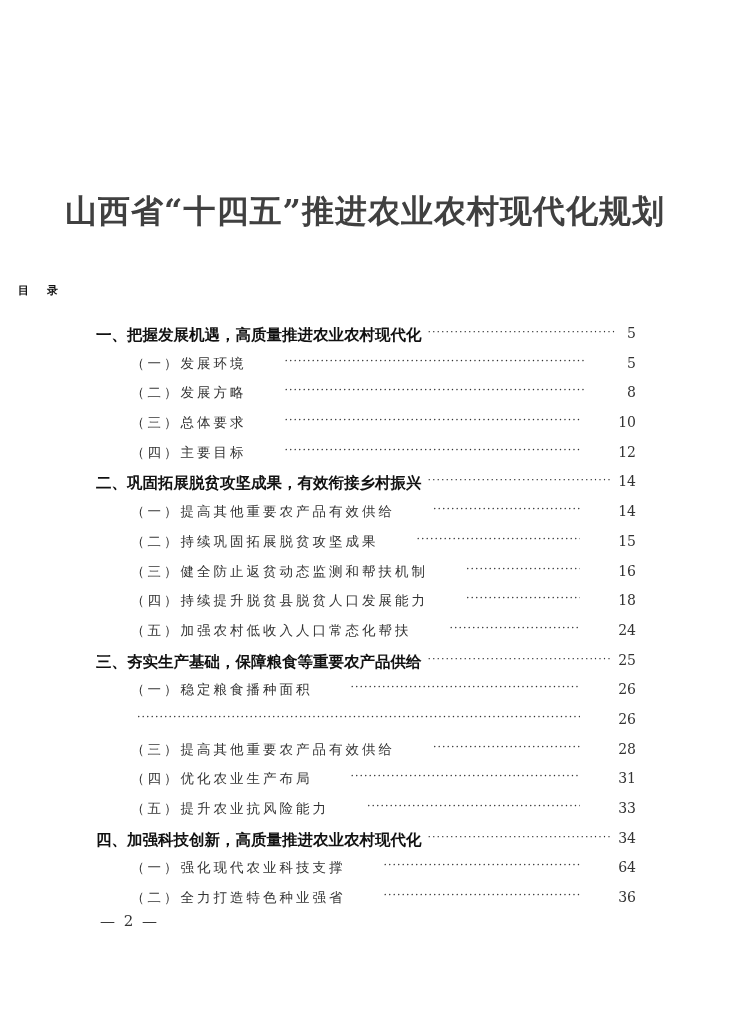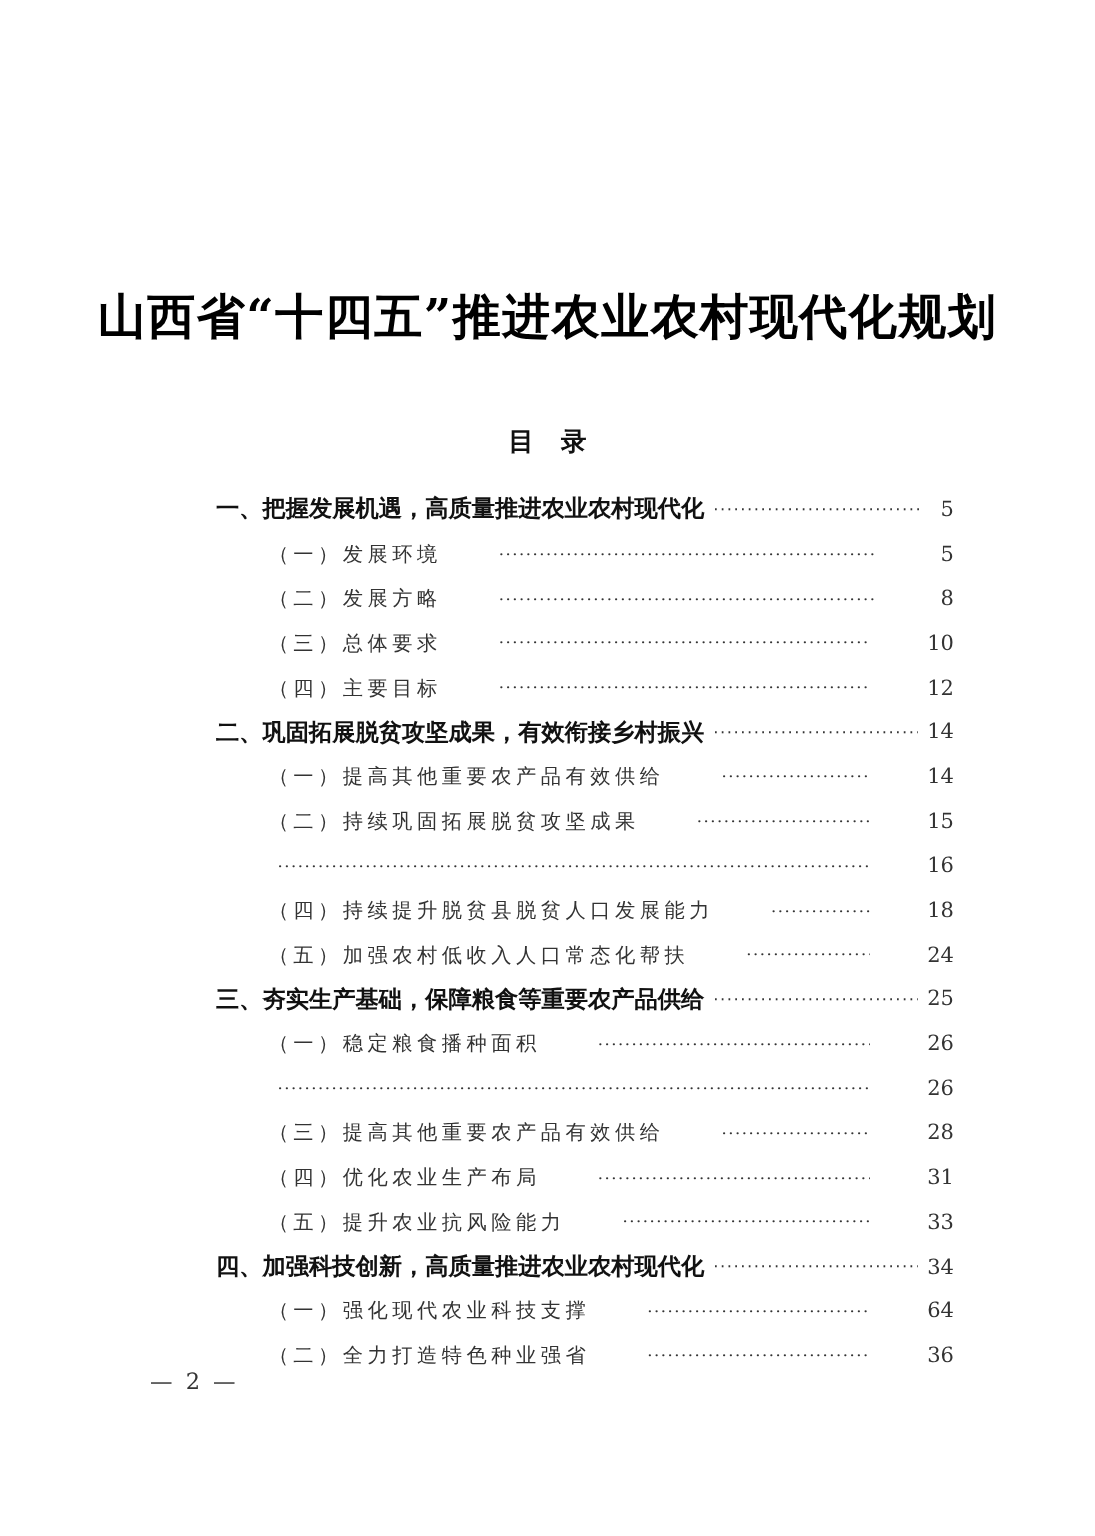--- a/index.html
+++ b/index.html
@@ -1,24 +1,24 @@
 <!DOCTYPE html>
 <html><head>
 <meta charset="utf-8">
 <style>
   html, body { margin:0; padding:0; background:#ffffff; }
   body { width:730px; height:1024px; position:relative; overflow:hidden; color:#1a1a1a;
          font-family:"DejaVu Serif", "Liberation Serif", serif; }
   .title { position:absolute; left:0; width:730px; top:190px; text-align:center;
-           font-size:32px; font-weight:bold; letter-spacing:1px; color:#000000; }
-  .toc-heading { position:absolute; left:0; width:730px; top:283px; text-align:center;
-                 font-size:17px; font-weight:bold; letter-spacing:18px; color:#111;
+           font-size:32px; font-weight:bold; letter-spacing:1px; color:#404040; }
+  .toc-heading { position:absolute; left:0; width:730px; top:283px; 
+                 font-size:11px; font-weight:bold; letter-spacing:18px; color:#111;
                  font-family:"DejaVu Sans", sans-serif; padding-left:18px; box-sizing:border-box; }
   .toc { position:absolute; left:96px; width:540px; top:325px; }
-  .row { display:flex; align-items:center; height:29.7px; white-space:nowrap;margin-left:48px; }
+  .row { display:flex; align-items:flex-start; height:29.7px; white-space:nowrap; }
   .row.l1 { font-family:"DejaVu Sans", sans-serif; font-weight:bold; font-size:15.5px; color:#111; }
   .row.l2 { padding-left:35px; font-size:13.5px; color:#333; letter-spacing:3px;gap:32px; }
   .row .label { flex:0 0 auto; }
   .row .dots { flex:1 1 auto; overflow:hidden; margin:0 6px; color:#333; font-weight:normal;
                letter-spacing:0; font-size:11px; }
   .row .dots::after { content:"··································································································································"; letter-spacing:1px; }
   .row .page { flex:0 0 auto; font-family:"DejaVu Serif", serif; font-weight:normal; font-size:14px;
                color:#333; min-width:14px; text-align:right; letter-spacing:0; }
   .footer { position:absolute; left:100px; top:912px; font-size:15px; color:#333;
             font-family:"DejaVu Serif", serif; letter-spacing:2px; }
@@ -66,20 +66,21 @@
         <span class="label">（一）提高其他重要农产品有效供给</span>
         <span class="dots"></span>
         <span class="page">14</span>
       </div>
     <div class="row l2">
         <span class="label">（二）持续巩固拓展脱贫攻坚成果</span>
         <span class="dots"></span>
         <span class="page">15</span>
       </div>
     <div class="row l2">
+        <span class="label">（三）健全防止返贫动态监测和帮扶机制</span>
         <span class="dots"></span>
         <span class="page">16</span>
       </div>
     <div class="row l2">
         <span class="label">（四）持续提升脱贫县脱贫人口发展能力</span>
         <span class="dots"></span>
         <span class="page">18</span>
       </div>
     <div class="row l2">
         <span class="label">（五）加强农村低收入人口常态化帮扶</span>

